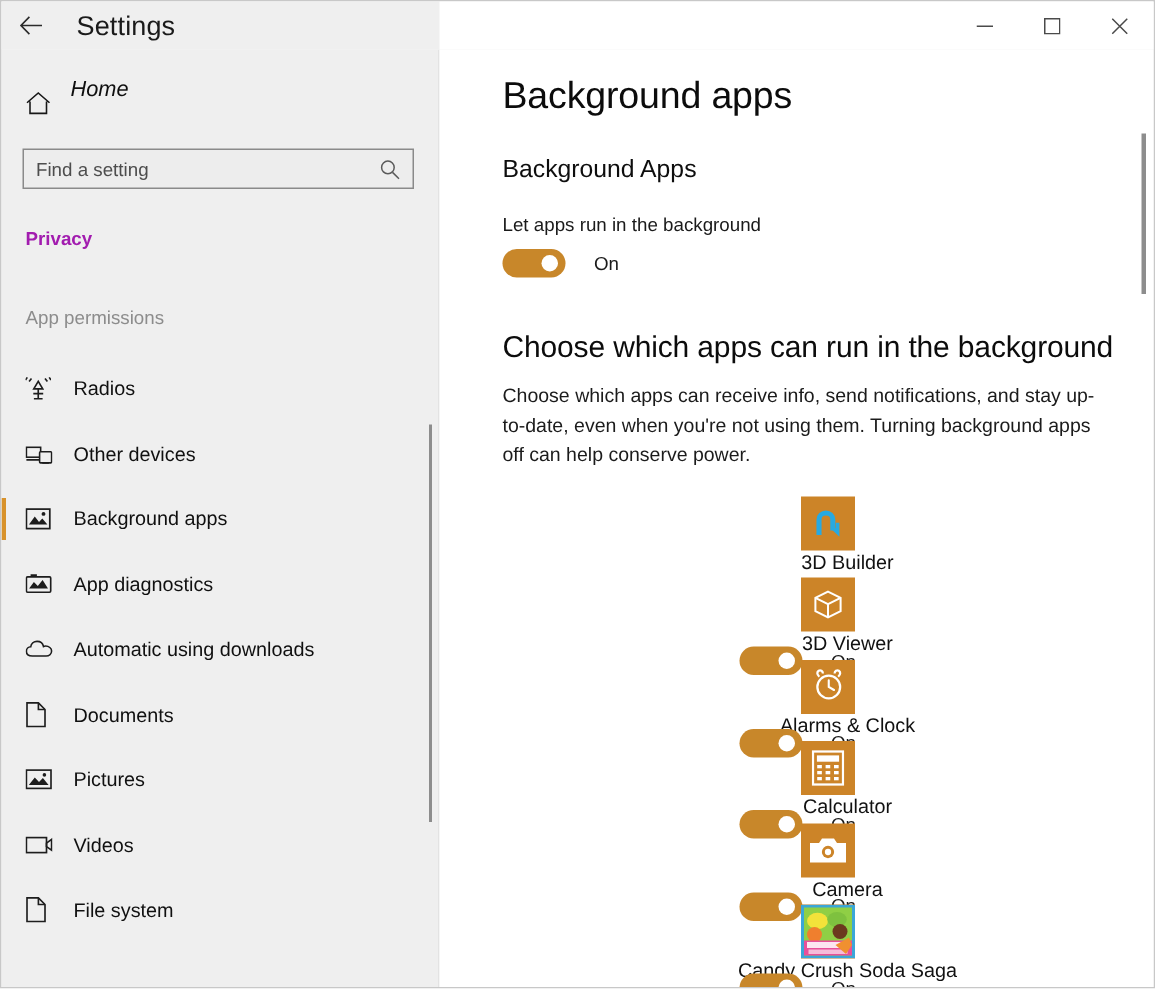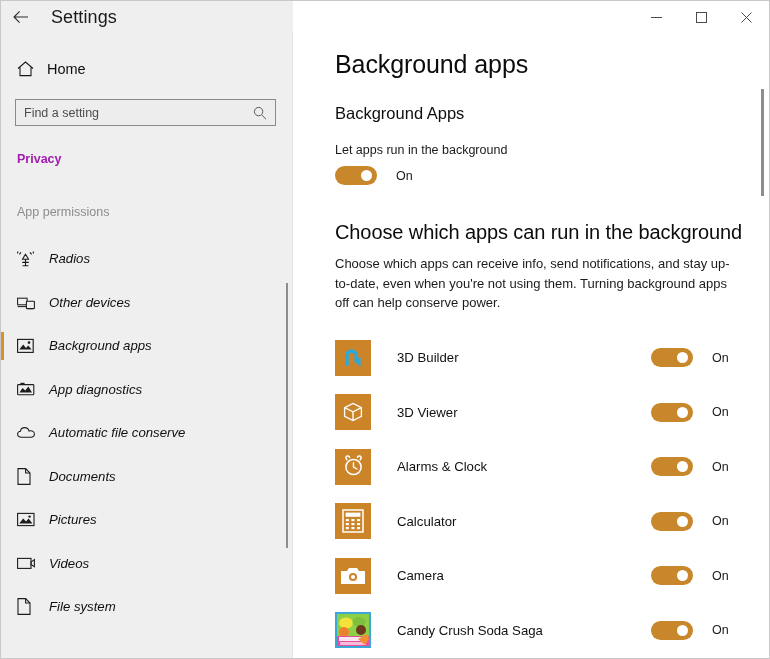--- a/index.html
+++ b/index.html
@@ -72,25 +72,26 @@
   
   .sidebar {
     width: 292px;
     flex: 0 0 292px;
     background: #efefef;
     position: relative;
     overflow: hidden;
     border-right: 1px solid #e3e3e3;
   }
   .home-row {
-    display: flex; align-items: center;
+    display: flex; 
     height: 34px;
     margin-top: 19px;
     padding-left: 16px;
     cursor: pointer;
+    font-style: italic;
   }
   .home-row .ic { width: 28px; display:flex; align-items:center; color:#171717; }
   .home-row .lbl { font-size: 14.5px; color: #0f0f0f; margin-left: 2px; }
 
   .search-wrap {
     margin: 13px 16px 0 14px;
     height: 27px;
     background: #ededed;
     border: 1px solid #8a8a8a;
     display: flex;
@@ -115,21 +116,21 @@
     font-weight: bold;
     color: #a21caf;
     margin: 26px 0 0 16px;
   }
   .grp-title {
     font-size: 12.5px;
     color: #8c8c8c;
     margin: 39px 0 0 16px;
   }
 
-  .nav-list { margin-top: 18px; font-style: italic; }
+  .nav-list { margin-top: 18px; }
   .nav-item {
     position: relative;
     display: flex;
     align-items: center;
     height: 43.5px;
     padding-left: 16px;
     cursor: pointer;
   }
   .nav-item.sel::before {
     content: "";
@@ -223,20 +224,21 @@
     color: #1b1b1b;
     margin-top: 10px;
     max-width: 408px;
   }
 
   .app-list { margin-top: 18px; }
   .app-row {
     display: flex;
     align-items: center;
     height: 54.5px;
+    flex-direction: column;
   }
   .app-ico {
     width: 36px; height: 36px;
     flex: 0 0 36px;
     background: #cc8428;
     display: flex; align-items: center; justify-content: center;
     overflow: hidden;
     position: relative;
   }
   .app-ico svg { display:block; }
@@ -376,21 +378,21 @@
           </span>
           <span class="nlbl">App diagnostics</span>
         </div>
 
         <div class="nav-item">
           <span class="nic">
             <svg width="19" height="13" viewBox="0 0 19 13">
               <path d="M4.6 11.3 C1.9 11.3 0.6 9.8 0.6 8.1 C0.6 6.5 1.9 5.2 3.5 5.2 C3.7 3.1 5.5 1.6 7.7 1.6 C9.8 1.6 11.6 3 12 5 C12.4 4.8 12.9 4.7 13.4 4.7 C15.6 4.7 17.4 6.2 17.4 8.0 C17.4 9.9 15.8 11.3 13.7 11.3 Z" fill="none" stroke="#1d1d1d" stroke-width="1.05"></path>
             </svg>
           </span>
-          <span class="nlbl">Automatic file conserve</span>
+          <span class="nlbl">Automatic using downloads</span>
         </div>
 
         <div class="nav-item">
           <span class="nic">
             <svg width="14" height="17" viewBox="0 0 14 17">
               <path d="M1 0.6 H8.6 L13 5 V16.4 H1 Z" fill="none" stroke="#1d1d1d" stroke-width="1.1"></path>
               <path d="M8.6 0.6 V5 H13" fill="none" stroke="#1d1d1d" stroke-width="1.1"></path>
             </svg>
           </span>
           <span class="nlbl">Documents</span>

